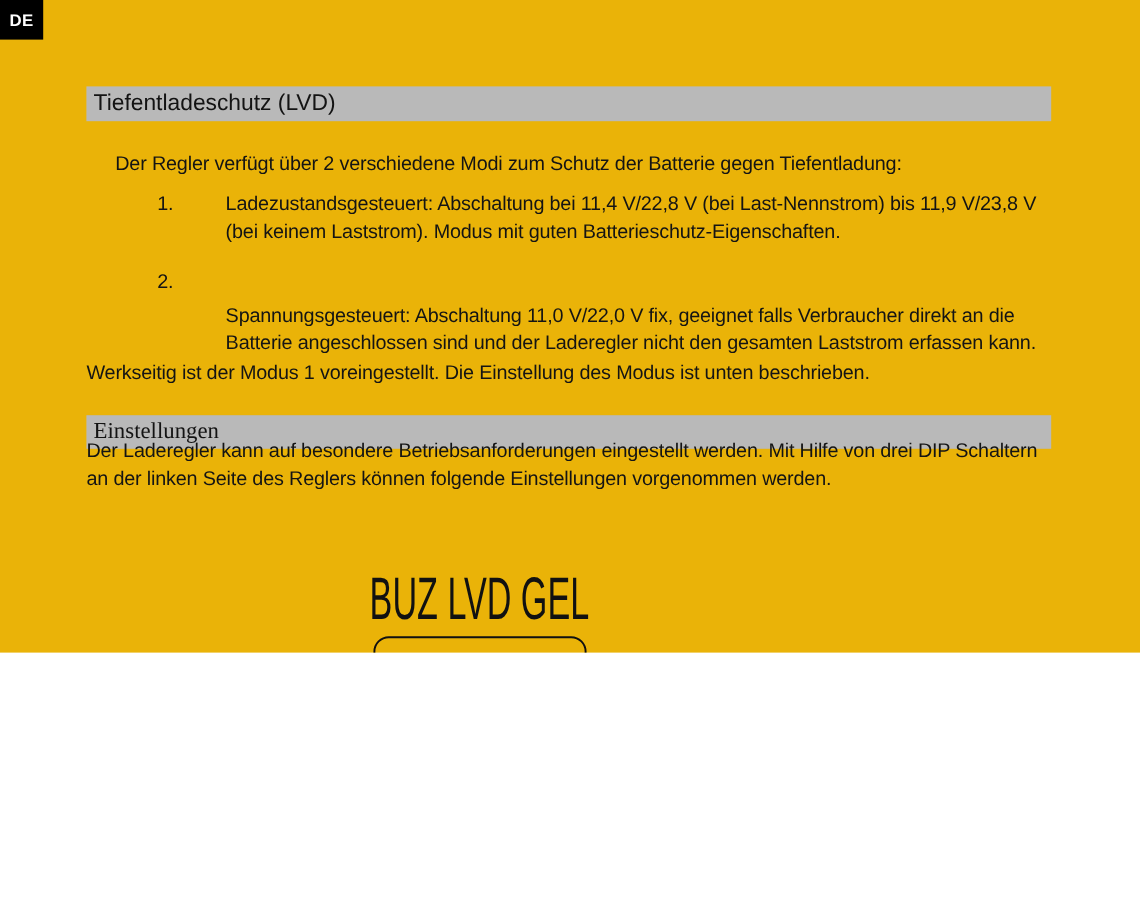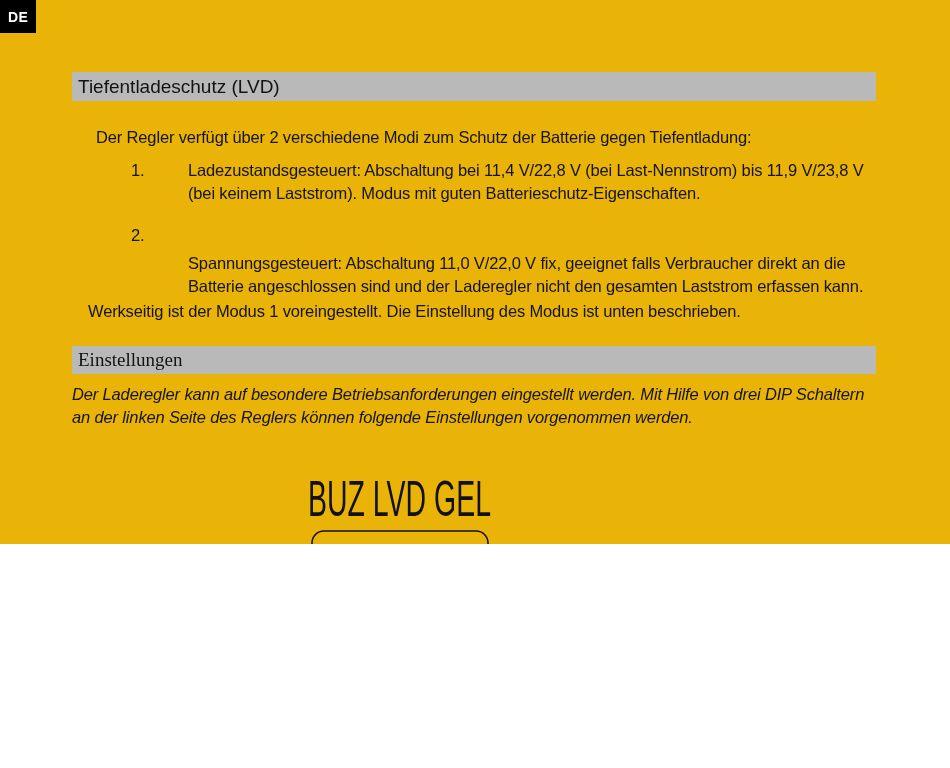--- a/index.html
+++ b/index.html
@@ -51,22 +51,22 @@
     line-height: 23px;
     letter-spacing: -0.15px;
     color: #141414;
   }
 
   .para-1 { left: 72px; top: 126px; width: 816px; margin-left: 24px; }
   .list-num-1 { left: 131px; top: 159px; width: 40px; }
   .list-text-1 { left: 188px; top: 159px; width: 696px; }
   .list-num-2 { left: 131px; top: 224px; width: 40px; }
   .list-text-2 { left: 188px; top: 224px; width: 696px; margin-top: 28px; }
-  .para-2 { left: 88px; top: 300px; width: 816px; }
-  .para-3 { left: 72px; top: 383px; width: 814px; font-style: italic; }
+  .para-2 { left: 72px; top: 300px; width: 816px; }
+  .para-3 { left: 72px; top: 365px; width: 814px; }
 
   .diagram {
     left: 300px; top: 438px;
     width: 340px; height: 215px; margin-top: 36px;
   }
 
   .caption {
     left: 153px; top: 660px; width: 700px;
   }
 

